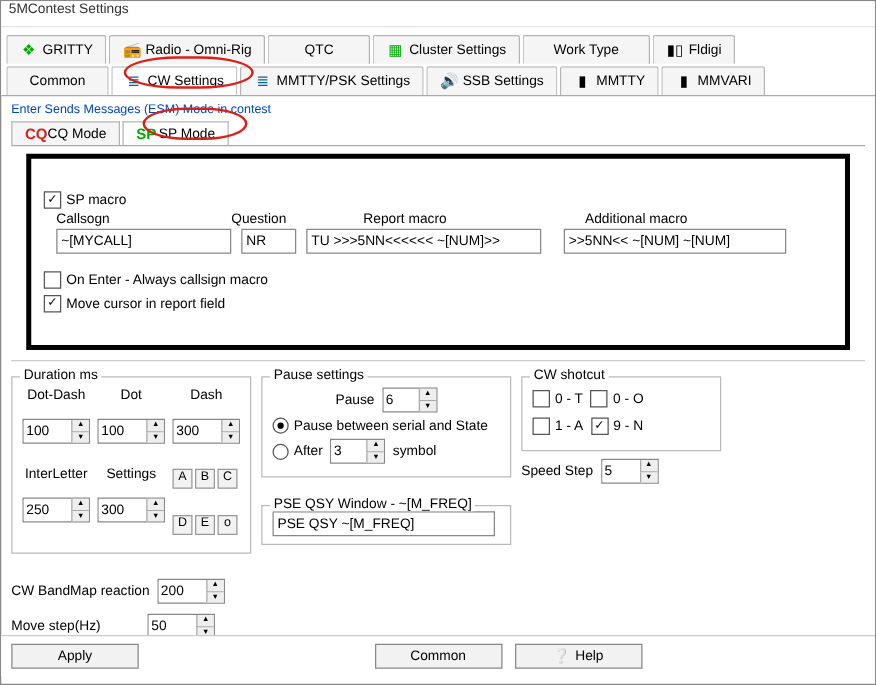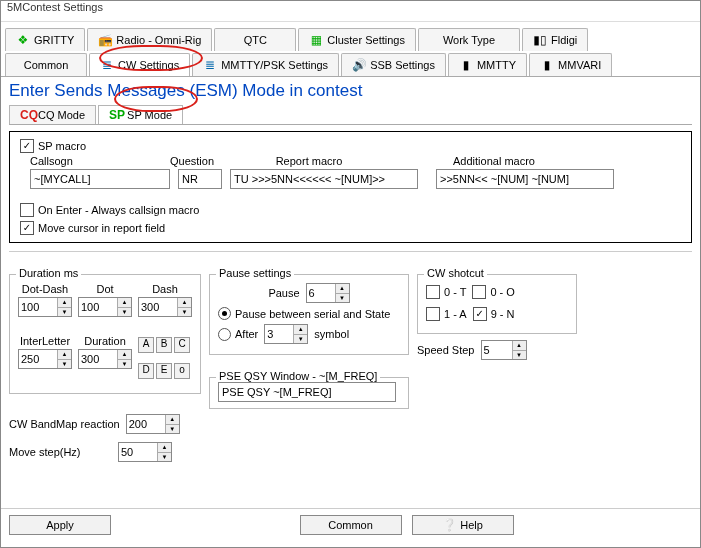--- a/index.html
+++ b/index.html
@@ -5,40 +5,40 @@
 html,body{margin:0;padding:0;font-family:"Segoe UI",Tahoma,sans-serif;font-size:11px;color:#000;background:#ece9d8}
 .window{width:701px;height:548px;background:#fff;border:1px solid #888;display:flex;flex-direction:column;position:relative;box-sizing:border-box}
 .titlebar{height:20px;background:#fff;padding:0 6px;color:#333;font-size:11px;border-bottom:1px solid #ddd}
 .tabs{display:flex;flex-wrap:wrap;border-bottom:1px solid #aaa;padding:2px 4px 0 4px;background:#fff}
 .tab{display:flex;align-items:center;gap:4px;padding:2px 10px;border:1px solid #b5b5b5;border-bottom:none;background:#f5f5f5;margin-right:2px;margin-top:4px;cursor:pointer;height:18px;line-height:18px;border-radius:2px 2px 0 0;white-space:nowrap}
 .tab.row2{margin-top:2px}
 .tab.sel{background:#fff;font-weight:400;position:relative;z-index:2}
 .icon{display:inline-block;width:14px;height:14px;font-size:12px;line-height:14px;text-align:center}
 .ring{position:absolute;border:2px solid #d9201a;border-radius:50%/60%;pointer-events:none;z-index:10}
 .section{padding:4px 8px}
-.hint{color:#0047c2;font-size:17px}
+.hint{color:#0047c2;font-size:10px}
 .subtabs{display:flex;margin:0 8px;border-bottom:1px solid #aaa}
 .subtab{display:flex;align-items:center;gap:4px;padding:2px 10px;border:1px solid #b5b5b5;border-bottom:none;background:#f5f5f5;margin-right:2px;cursor:pointer}
 .subtab.sel{background:#fff;position:relative;z-index:2}
-.group{border:1px solid #000000;margin:6px 8px;padding:5px 10px;position:relative}
+.group{border:4px solid #000000;margin:6px 20px;padding:24px 10px;position:relative}
 .checkbox{display:inline-flex;align-items:center;gap:4px;margin:2px 0}
 .cbox{width:12px;height:12px;border:1px solid #555;display:inline-flex;align-items:center;justify-content:center;font-size:10px;line-height:10px}
 .cbox.checked::after{content:"✓";color:#000}
 .row{display:flex;gap:6px;align-items:center;margin:4px 0}
-.col{display:flex;flex-direction:column;gap:2px}
+.col{display:flex;flex-direction:column;gap:13px}
 .lbl{font-size:11px;text-align:center}
 input.txt{border:1px solid #888;padding:1px 3px;font-size:11px;height:16px;background:#fff}
 .spin{display:inline-flex;align-items:center;border:1px solid #888;background:#fff;height:18px}
 .spin input{border:none;width:34px;padding:0 2px;font-size:11px;height:16px;outline:none}
 .spin .sbtn{width:14px;display:flex;flex-direction:column;height:18px}
 .spin .sbtn div{flex:1;border-left:1px solid #aaa;display:flex;align-items:center;justify-content:center;font-size:6px;cursor:pointer;background:#eee}
 .spin .sbtn div:first-child{border-bottom:1px solid #aaa}
 hr.sep{border:none;border-top:1px solid #ccc;margin:2px 8px}
 .bottom{display:flex;gap:8px;padding:4px 8px;align-items:flex-start}
-.fieldset{border:1px solid #bbb;padding:4px 8px 6px 8px;position:relative;margin-top:16px}
+.fieldset{border:1px solid #bbb;padding:4px 8px 6px 8px;position:relative;margin-top:6px}
 .fieldset .legend{position:absolute;top:-8px;left:6px;background:#fff;padding:0 3px;font-size:11px}
 .radio{display:inline-flex;align-items:center;gap:4px}
 .rdot{width:11px;height:11px;border:1px solid #555;border-radius:50%;display:inline-flex;align-items:center;justify-content:center}
 .rdot.on::after{content:"";width:5px;height:5px;background:#000;border-radius:50%}
 .btns{display:flex;gap:10px;padding:6px 8px;border-top:1px solid #ccc;background:#fff;position:absolute;bottom:6px;left:0;right:0}
 .btn{border:1px solid #888;background:#f2f2f2;padding:2px 0;cursor:pointer;width:100px;text-align:center;display:inline-flex;align-items:center;justify-content:center;gap:4px}
 .tinybtn{border:1px solid #999;background:#f2f2f2;width:14px;height:14px;font-size:10px;line-height:12px;text-align:center;cursor:pointer;display:inline-block}
 .spacer{flex:1}
 .macrohead{display:flex}
 .macrohead .lbl{flex:0 0 auto}
@@ -195,21 +195,21 @@
               <span class="lbl">InterLetter</span>
             <span class="spin">
                 <input value="250" style="">
                 <span class="sbtn">
                   <div>▲</div>
                   <div>▼</div>
                 </span>
               </span>
             </div>
           <div class="col">
-              <span class="lbl">Duration</span>
+              <span class="lbl">Settings</span>
             <span class="spin">
                 <input value="300" style="">
                 <span class="sbtn">
                   <div>▲</div>
                   <div>▼</div>
                 </span>
               </span>
             </div>
           <div class="col" style="margin-top:12px">
             <div class="row" style="gap:2px">

